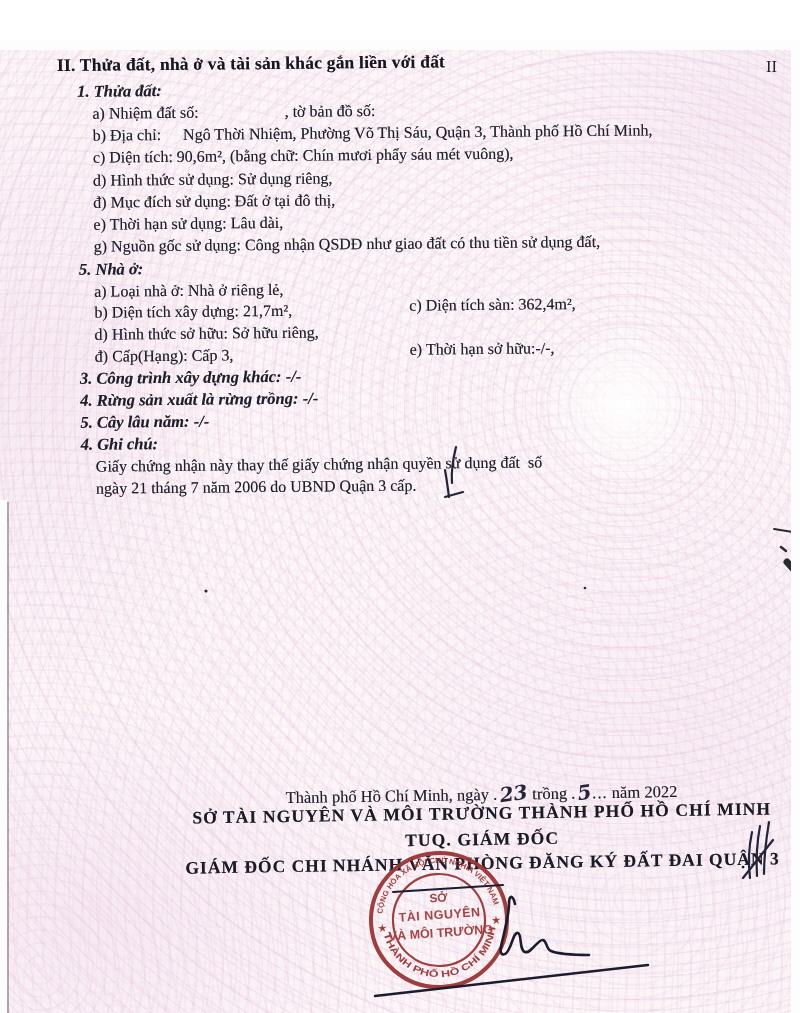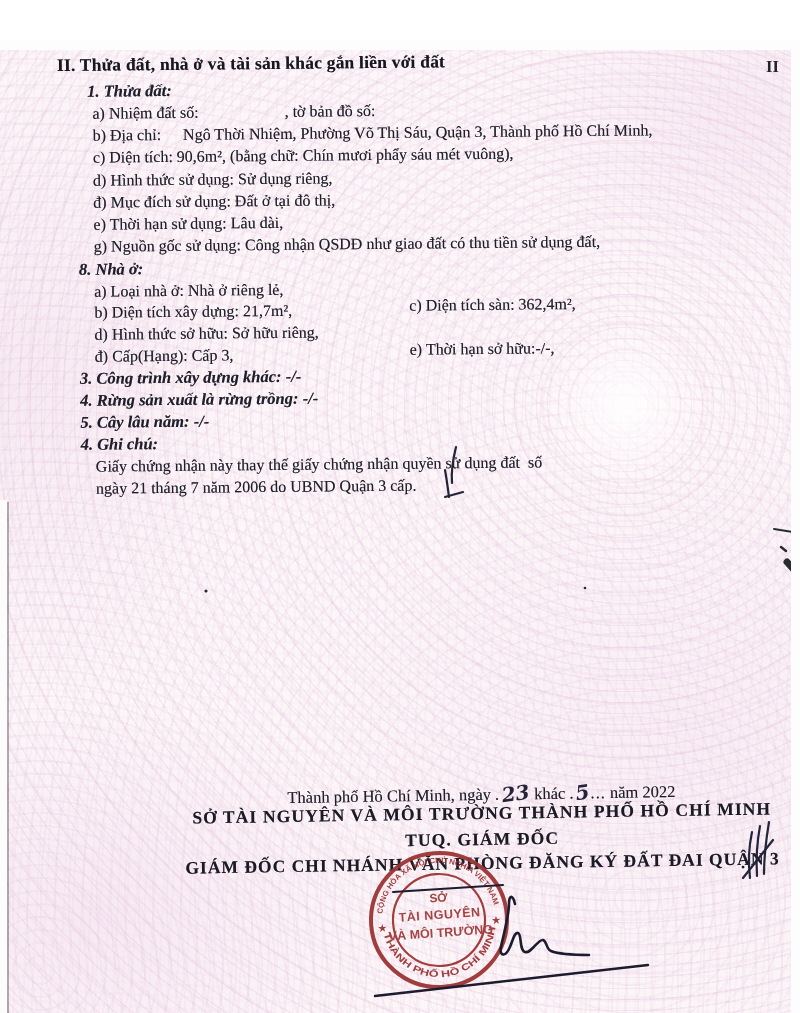--- a/index.html
+++ b/index.html
@@ -28,21 +28,21 @@
   .edge-left-line{position:absolute;left:7px;top:462px;width:2px;height:551px;background:rgba(80,68,74,.42);}
 
   .doc-body{position:absolute;inset:0;transform:rotate(-0.55deg);transform-origin:60px 30px;
             color:#1f1f2b;}
   .l{position:absolute;white-space:nowrap;font-size:16px;line-height:20px;
      text-shadow:0 0 .5px rgba(35,35,50,.55);}
   .bi{font-weight:bold;font-style:italic;font-size:16.5px;}
   .sec-title{font-weight:bold;font-size:17.5px;letter-spacing:.2px;color:#17171f;}
   .gap-a{display:inline-block;width:86px;}
   .gap-b{display:inline-block;width:22px;}
-  .corner{position:absolute;left:766px;top:17px;font-weight:bold;font-size:16.5px;color:#23232e;}
+  .corner{position:absolute;left:766px;top:17px;font-weight:normal;font-size:16.5px;color:#23232e;}
 
   .doc-footer{position:absolute;left:160px;top:0;width:644px;transform:rotate(-0.9deg);
               transform-origin:50% 790px;color:#1f1f2b;}
   .c{position:absolute;left:0;width:100%;text-align:center;white-space:nowrap;
      text-shadow:0 0 .5px rgba(35,35,50,.5);}
   .date-line{top:741px;font-size:16.5px;}
   .auth1{top:763px;font-weight:bold;font-size:17.5px;letter-spacing:1.1px;color:#1b1b26;}
   .auth2{top:789px;font-weight:bold;font-size:17.5px;letter-spacing:1.1px;color:#1b1b26;}
   .auth3{top:813px;font-weight:bold;font-size:17.5px;letter-spacing:1.0px;color:#1b1b26;}
   .signer{top:977px;font-weight:bold;font-size:18px;letter-spacing:.4px;color:#17171f;}
@@ -57,52 +57,52 @@
   .stamp-text{font-family:"Liberation Sans","DejaVu Sans",sans-serif;font-weight:bold;}
 </style>
 </head>
 <body>
 
 <div class="paper">
 
   <div class="doc-body">
     <div class="l sec-title" style="left:57px;top:15px">II. Thửa đất, nhà ở và tài sản khác gắn liền với đất</div>
 
-    <div class="l bi" style="left:87px;top:42px">1. Thửa đất:</div>
+    <div class="l bi" style="left:77px;top:42px">1. Thửa đất:</div>
 
     <div class="l" style="left:92px;top:64px"><span>a) Nhiệm đất số:</span><span class="gap-a"></span><span>, tờ bản đồ số:</span></div>
 
     <div class="l" style="left:92px;top:86px"><span>b) Địa chỉ:</span><span class="gap-b"></span><span>Ngô Thời Nhiệm, Phường Võ Thị Sáu, Quận 3, Thành phố Hồ Chí Minh,</span></div>
 
     <div class="l" style="left:92px;top:108px">c) Diện tích: 90,6m², (bằng chữ: Chín mươi phẩy sáu mét vuông),</div>
     <div class="l" style="left:92px;top:131px">d) Hình thức sử dụng: Sử dụng riêng,</div>
     <div class="l" style="left:92px;top:153px">đ) Mục đích sử dụng: Đất ở tại đô thị,</div>
     <div class="l" style="left:92px;top:175px">e) Thời hạn sử dụng: Lâu dài,</div>
     <div class="l" style="left:92px;top:197px">g) Nguồn gốc sử dụng: Công nhận QSDĐ như giao đất có thu tiền sử dụng đất,</div>
 
-    <div class="l bi" style="left:77px;top:220px">8. Nhà ở:</div>
+    <div class="l bi" style="left:77px;top:220px">5. Nhà ở:</div>
     <div class="l" style="left:92px;top:242px">a) Loại nhà ở: Nhà ở riêng lẻ,</div>
     <div class="l" style="left:92px;top:263px">b) Diện tích xây dựng: 21,7m²,</div>
     <div class="l" style="left:407px;top:259px">c) Diện tích sàn: 362,4m²,</div>
     <div class="l" style="left:92px;top:285px">d) Hình thức sở hữu: Sở hữu riêng,</div>
     <div class="l" style="left:92px;top:307px">đ) Cấp(Hạng): Cấp 3,</div>
     <div class="l" style="left:407px;top:303px">e) Thời hạn sở hữu:-/-,</div>
 
     <div class="l bi" style="left:77px;top:329px">3. Công trình xây dựng khác: -/-</div>
     <div class="l bi" style="left:77px;top:351px">4. Rừng sản xuất là rừng trồng: -/-</div>
     <div class="l bi" style="left:77px;top:373px">5. Cây lâu năm: -/-</div>
     <div class="l bi" style="left:77px;top:395px">4. Ghi chú:</div>
     <div class="l" style="left:92px;top:417px">Giấy chứng nhận này thay thế giấy chứng nhận quyền sử dụng đất&nbsp; số</div>
     <div class="l" style="left:92px;top:439px">ngày 21 tháng 7 năm 2006 do UBND Quận 3 cấp.</div>
   </div>
 
   <div class="corner">II</div>
 
   <div class="doc-footer">
-    <div class="c date-line"><span>Thành phố Hồ Chí Minh, ngày</span>&nbsp;<span class="dots">.</span><span class="hw">23</span>&nbsp;<span>khác</span>&nbsp;<span class="dots">.</span><span class="hw">5</span><span class="dots">...</span>&nbsp;<span>năm 2022</span></div>
+    <div class="c date-line"><span>Thành phố Hồ Chí Minh, ngày</span>&nbsp;<span class="dots">.</span><span class="hw">23</span>&nbsp;<span>trồng</span>&nbsp;<span class="dots">.</span><span class="hw">5</span><span class="dots">...</span>&nbsp;<span>năm 2022</span></div>
     <div class="c auth1">SỞ TÀI NGUYÊN VÀ MÔI TRƯỜNG THÀNH PHỐ HỒ CHÍ MINH</div>
     <div class="c auth2">TUQ. GIÁM ĐỐC</div>
     <div class="c auth3">GIÁM ĐỐC CHI NHÁNH VĂN PHÒNG ĐĂNG KÝ ĐẤT ĐAI QUẬN 3</div>
     <div class="c signer">Nguyễn Chí Thành</div>
   </div>
 
   <svg class="overlay stamp-svg" viewBox="0 0 800 1013">
     <g transform="rotate(-4 439 880)" fill="none" stroke="#9c3434">
       <ellipse cx="439" cy="880" rx="68" ry="67" stroke-width="4"></ellipse>
       <circle cx="439" cy="880" r="46" stroke-width="2.2"></circle>

